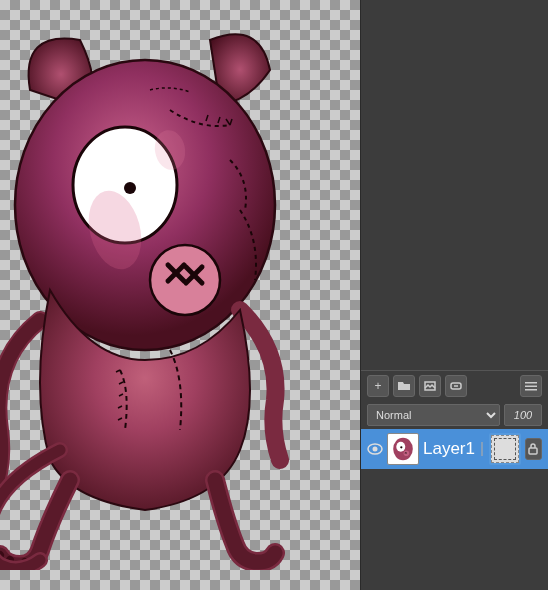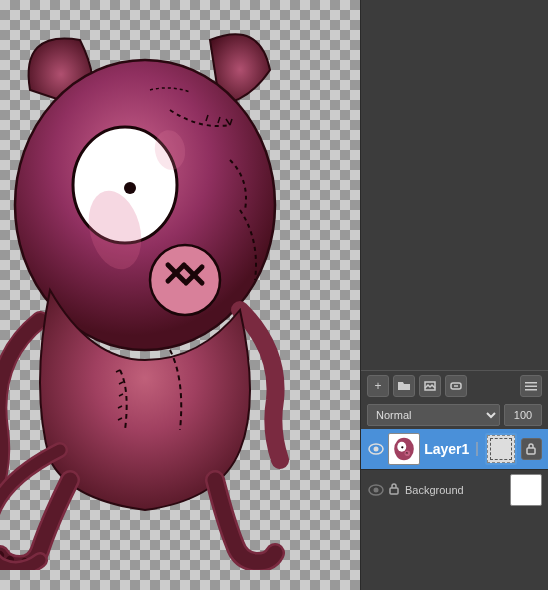--- a/index.html
+++ b/index.html
@@ -132,20 +132,21 @@
     .opacity-input {
       width: 38px;
       background: #555;
       border: 1px solid #666;
       color: #ddd;
       font-size: 11px;
       padding: 2px 4px;
       border-radius: 2px;
       height: 22px;
       text-align: center;
+      font-style: italic;
     }
 
     
     .layer-row {
       display: flex;
       align-items: center;
       padding: 3px 6px;
       background: #4a90d9;
       gap: 4px;
       height: 40px;
@@ -171,22 +172,22 @@
       overflow: hidden;
       flex-shrink: 0;
       display: flex;
       align-items: center;
       justify-content: center;
     }
 
     .layer-name {
       flex: 1;
       color: #fff;
-      font-size: 14px;
-      font-weight: bold;
+      font-size: 17px;
+      font-weight: normal;
     }
 
     .layer-mask-thumb {
       width: 32px;
       height: 32px;
       border: 2px solid #5599dd;
       border-radius: 2px;
       background: #ddd;
       flex-shrink: 0;
       display: flex;
@@ -429,39 +430,15 @@
       </div>
 
       <div class="layer-lock-btn">
         <svg width="10" height="12" viewBox="0 0 10 12" fill="none" stroke="#ccc" stroke-width="1.5">
           <rect x="1" y="5" width="8" height="6" rx="1"></rect>
           <path d="M3,5 L3,3 Q3,1 5,1 Q7,1 7,3 L7,5"></path>
         </svg>
       </div>
     </div>
 
-    <div class="bg-layer-row">
-
-      <div class="bg-visibility">
-        <svg width="16" height="12" viewBox="0 0 16 12" fill="none">
-          <ellipse cx="8" cy="6" rx="7" ry="5" stroke="#777" stroke-width="1.5"></ellipse>
-          <circle cx="8" cy="6" r="2.5" fill="#777"></circle>
-        </svg>
-      </div>
-
-      <span class="bg-lock-icon">
-        <svg width="10" height="12" viewBox="0 0 10 12" fill="none" stroke="#aaa" stroke-width="1.5">
-          <rect x="1" y="5" width="8" height="6" rx="1"></rect>
-          <path d="M3,5 L3,3 Q3,1 5,1 Q7,1 7,3 L7,5"></path>
-        </svg>
-      </span>
-
-      <span class="bg-name">Background</span>
-
-      <div class="bg-thumbnail">
-        <svg width="28" height="28" viewBox="0 0 28 28">
-          <rect x="0" y="0" width="28" height="28" fill="white"></rect>
-        </svg>
-      </div>
-    </div>
 
   </div>
 </div>
 
 </body></html>

